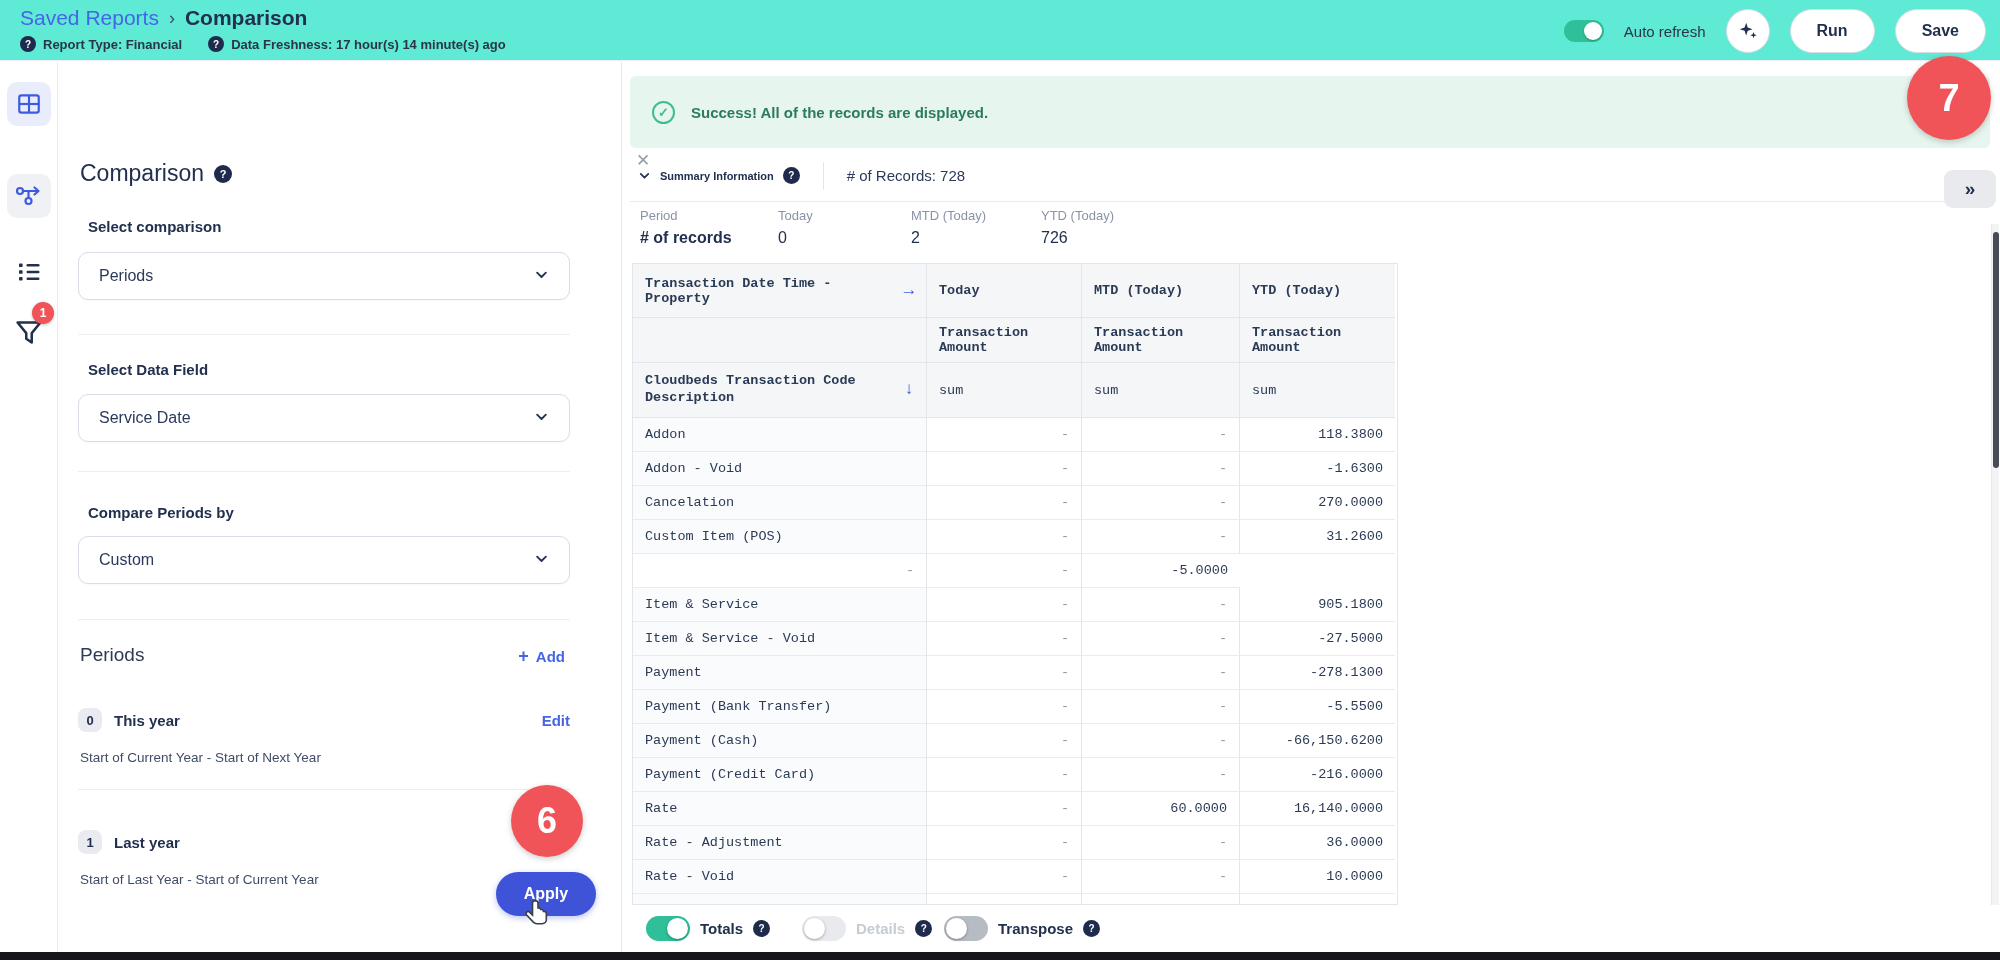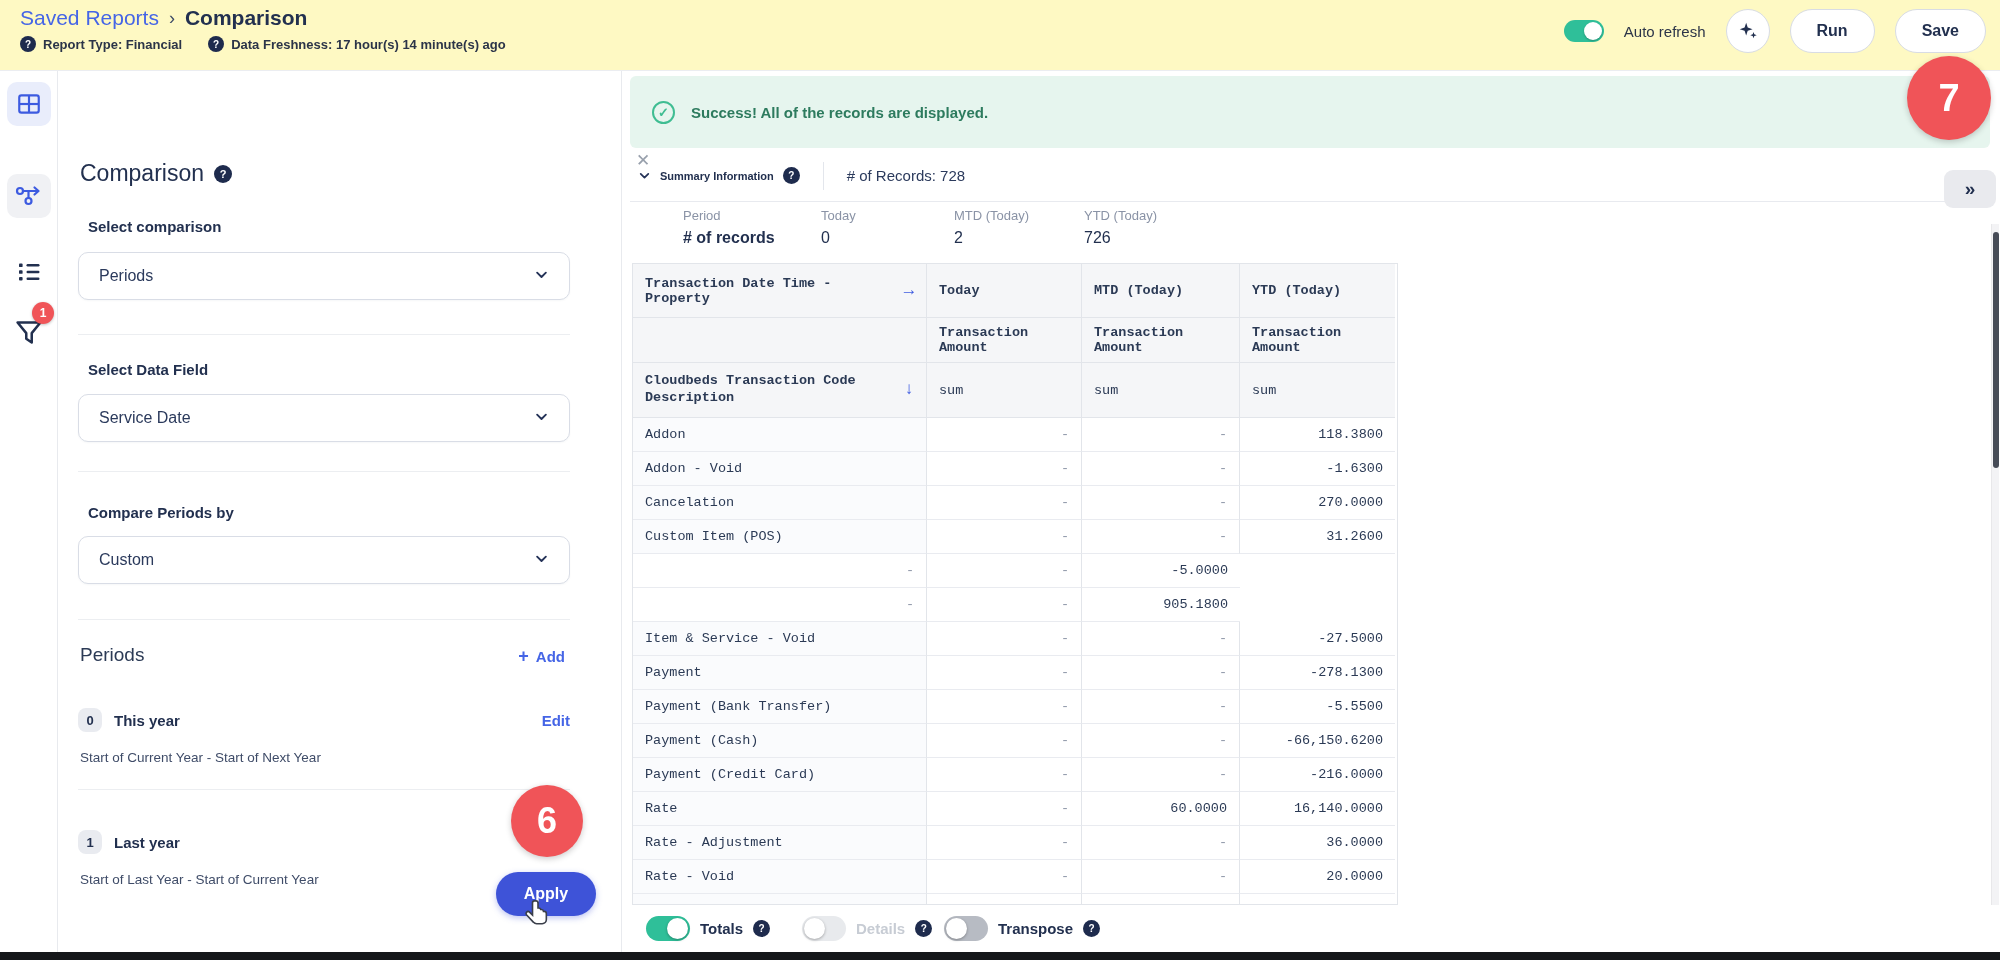--- a/index.html
+++ b/index.html
@@ -1,21 +1,21 @@
 <!DOCTYPE html>
 <html><head>
 <meta charset="utf-8">
 <style>
   * { margin:0; padding:0; box-sizing:border-box; }
   html,body { background:#fff; }
   body { font-family:"Liberation Sans", sans-serif; color:#22304f; }
   .app { position:relative; width:2000px; height:960px; background:#fff; overflow:hidden; }
 
   
-  .topbar { position:absolute; left:0; top:0; width:2000px; height:71px; background:#fef9c3; border-bottom:1px solid #ebedf1; z-index:30;text-align:center; }
+  .topbar { position:absolute; left:0; top:0; width:2000px; height:61px; background:#5eead4; border-bottom:1px solid #ebedf1; z-index:30;text-align:center; }
   .crumbs { position:absolute; left:20px; top:6px; display:flex; align-items:center; gap:10px; font-size:21px; }
   .crumb-link { color:#4565e6; }
   .crumb-sep { color:#3c4a66; font-size:18px; }
   .crumb-cur { color:#22304f; font-weight:600; }
   .meta { position:absolute; left:20px; top:36px; display:flex; gap:26px; }
   .meta-item { display:flex; align-items:center; gap:7px; font-size:13px; font-weight:600; color:#2b3448; }
   .qicon { display:inline-flex; align-items:center; justify-content:center; width:16px; height:16px; border-radius:50%; background:#1e2b4d; color:#fff; font-size:10px; font-weight:700; flex:0 0 auto; }
   .tb-right { position:absolute; right:14px; top:0; height:62px; display:flex; align-items:center; gap:20px; }
   .switch { position:relative; width:40px; height:22px; border-radius:11px; background:#c9cdd6; }
   .switch .knob { position:absolute; top:2px; left:2px; width:18px; height:18px; border-radius:50%; background:#fff; box-shadow:0 1px 2px rgba(0,0,0,.25); }
@@ -56,21 +56,21 @@
 
   
   .main { position:absolute; left:622px; top:62px; width:1378px; height:891px; background:#fff; }
   .banner { position:absolute; left:8px; top:14px; width:1360px; height:72px; border-radius:6px; background:#e6f5ee; display:flex; align-items:center; padding-left:22px; gap:16px; }
   .check-icon { width:23px; height:23px; border-radius:50%; border:2px solid #3fbd92; color:#3fbd92; font-size:13px; font-weight:700; display:flex; align-items:center; justify-content:center; }
   .banner-text { font-size:15px; font-weight:600; color:#2d7b5e; }
   .summary-bar { position:absolute; left:8px; top:88px; width:1360px; height:52px; border-bottom:1px solid #e8eaef; display:flex; align-items:center; padding-left:8px; gap:9px; }
   .summary-title { font-size:11px; font-weight:700; color:#22304f; }
   .vdiv { width:1px; height:28px; background:#e3e6ec; margin:0 14px; }
   .records-label { font-size:15px; color:#2b3a5c; }
-  .stat-col { position:absolute; top:146px;margin-left:43px; }
+  .stat-col { position:absolute; top:146px; }
   .stat-label { font-size:13px; color:#8a93a6; }
   .stat-value { font-size:16px; color:#22304f; margin-top:6px; }
   .stat-col.first .stat-value { font-weight:700; }
   .expand-btn { position:absolute; left:1322px; top:108px; width:52px; height:38px; border-radius:9px; background:#e9eaee; color:#22304f; font-size:19px; font-weight:700; display:flex; align-items:center; justify-content:center; }
 
   
   .ptable { position:absolute; left:10px; top:201px; width:766px; height:642px; border:1px solid #e2e5ea; overflow:hidden; background:#fff;font-family:Liberation Mono, monospace; }
   .trow { display:grid; grid-template-columns:294px 155px 158px 155px; }
   .cell { border-right:1px solid #e2e5ea; border-bottom:1px solid #e9ebf0; display:flex; align-items:center; padding:0 12px; font-size:13.5px; color:#2b3a55; }
   .cell:last-child { border-right:none; }
@@ -319,20 +319,21 @@
             <div class="cell val dash">-</div>
             <div class="cell val dash">-</div>
             <div class="cell val">31.2600</div>
           </div>
           <div class="trow drow">
             <div class="cell val dash">-</div>
             <div class="cell val dash">-</div>
             <div class="cell val">-5.0000</div>
           </div>
           <div class="trow drow">
+            <div class="cell lbl">Item &amp; Service</div>
             <div class="cell val dash">-</div>
             <div class="cell val dash">-</div>
             <div class="cell val">905.1800</div>
           </div>
           <div class="trow drow">
             <div class="cell lbl">Item &amp; Service - Void</div>
             <div class="cell val dash">-</div>
             <div class="cell val dash">-</div>
             <div class="cell val">-27.5000</div>
           </div>
@@ -369,21 +370,21 @@
           <div class="trow drow">
             <div class="cell lbl">Rate - Adjustment</div>
             <div class="cell val dash">-</div>
             <div class="cell val dash">-</div>
             <div class="cell val">36.0000</div>
           </div>
           <div class="trow drow">
             <div class="cell lbl">Rate - Void</div>
             <div class="cell val dash">-</div>
             <div class="cell val dash">-</div>
-            <div class="cell val">20.0000</div>
+            <div class="cell val">10.0000</div>
           </div>
           <div class="trow drow">
             <div class="cell lbl"></div>
             <div class="cell val"></div>
             <div class="cell val"></div>
             <div class="cell val"></div>
           </div>
         </div>
     </div>
 

